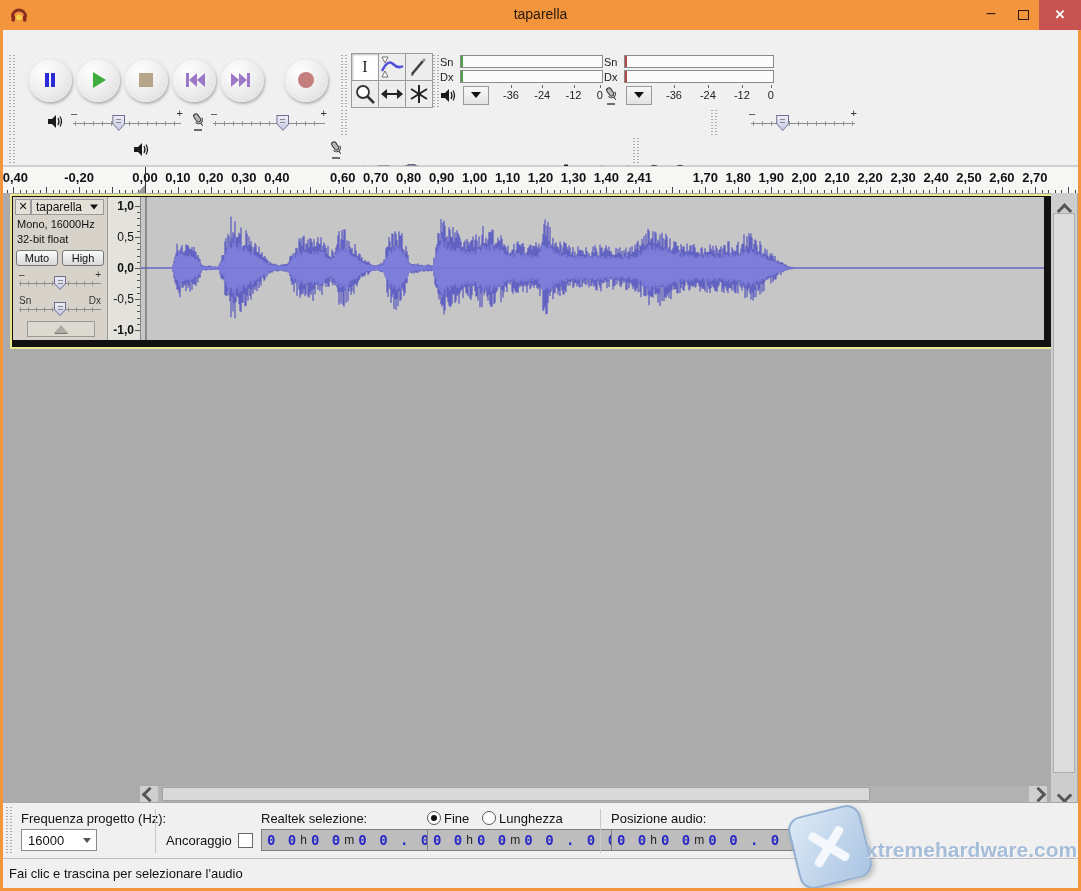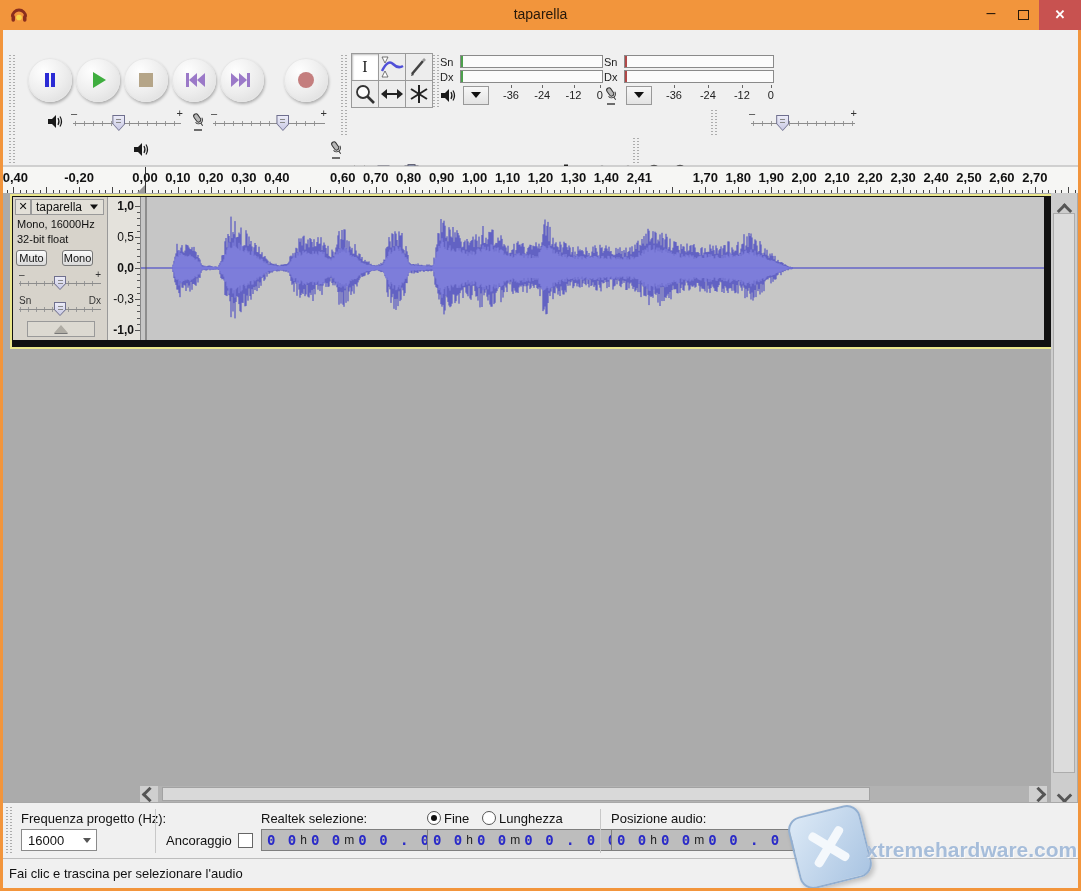--- a/index.html
+++ b/index.html
@@ -74,21 +74,21 @@
   #track-panel{width:94px;height:143px;background:#D7D3CB;position:relative;border-right:1px solid #999;}
   #vruler{width:32px;height:143px;background:#E4E2DC;position:relative;border-right:1px solid #888;}
   #wave-area{position:relative;width:903px;height:143px;background:#C6C6C6;overflow:hidden;}
   .vr-label{position:absolute;right:6px;transform:translateY(-50%);font-size:12px;color:#111;}
   .vr-tick{position:absolute;right:0;height:1px;background:#555;}
   
   #tp-close{position:absolute;left:2px;top:2px;width:14px;height:14px;font-size:11px;line-height:13px;text-align:center;color:#111;border:1px solid #9a9a9a;background:#E3E0D8;}
   #tp-name{position:absolute;left:18px;top:2px;right:3px;height:14px;border:1px solid #9a9a9a;background:#E3E0D8;font-size:12px;color:#111;display:flex;align-items:center;padding:0 4px;}
   #tp-name .tri-dn{margin-left:auto;transform:scale(.8);}
   .tp-info{position:absolute;left:4px;font-size:11px;color:#111;}
-  .tp-btn{position:absolute;top:53px;width:31px;height:16px;border:1px solid #777;border-radius:3px;background:linear-gradient(#FBFBFB,#D9D9D9);font-size:11px;color:#111;text-align:center;line-height:15px;box-sizing:border-box;}
+  .tp-btn{position:absolute;top:53px;width:42px;height:16px;border:1px solid #777;border-radius:3px;background:linear-gradient(#FBFBFB,#D9D9D9);font-size:11px;color:#111;text-align:center;line-height:15px;box-sizing:border-box;}
   .tslider{position:absolute;left:6px;width:82px;height:20px;}
   .tslider .line{position:absolute;left:0;right:0;top:12px;height:1px;background:#8C8C8C;}
   .tslider .ticks{position:absolute;left:1px;right:1px;top:10px;height:5px;background:repeating-linear-gradient(90deg,#9A9A9A 0 1px,rgba(0,0,0,0) 1px 8px);}
   .tslider .lab-l{position:absolute;left:0;top:-2px;font-size:10px;color:#333;}
   .tslider .lab-r{position:absolute;right:0;top:-2px;font-size:10px;color:#333;}
   .tslider .thumb{top:5px;width:12px;height:14px;}
   #tp-collapse{position:absolute;left:14px;bottom:3px;width:66px;height:14px;border:1px solid #999;background:#DCD9D1;display:flex;align-items:center;justify-content:center;}
   #tp-collapse .tri-up{width:0;height:0;border-left:7px solid transparent;border-right:7px solid transparent;border-bottom:8px solid #AFACA4;filter:drop-shadow(0 1px 0 #777);}
   
   #hscroll{left:140px;top:786px;width:907px;height:16px;background:#B2B2B2;z-index:6;display:flex;}
@@ -685,21 +685,21 @@
   <div id="track-row" class="abs">
     <div id="track-panel">
       <div id="tp-close">✕</div>
       <div id="tp-name">
         <span>taparella</span>
         <span class="tri-dn"></span>
       </div>
       <div class="tp-info" style="top:21px;">Mono, 16000Hz</div>
       <div class="tp-info" style="top:36px;">32-bit float</div>
       <div class="tp-btn" style="left:3px;">Muto</div>
-      <div class="tp-btn" style="left:49px;">Mono</div>
+      <div class="tp-btn" style="left:49px;">High</div>
       <div class="tslider" style="top:74px;">
         <span class="lab-l">–</span>
         <span class="lab-r">+</span>
         <div class="ticks"></div>
           <div class="line"></div>
         <div class="thumb" style="left:35px;"></div>
       </div>
       <div class="tslider" style="top:100px;">
         <span class="lab-l">Sn</span>
         <span class="lab-r">Dx</span>
@@ -708,21 +708,21 @@
         <div class="thumb" style="left:35px;"></div>
       </div>
       <div id="tp-collapse">
           <span class="tri-up"></span>
         </div>
     </div>
     <div id="vruler">
         <span class="vr-label" style="top: 9px; font-weight: bold;">1,0</span>
         <span class="vr-label" style="top: 40px;">0,5</span>
         <span class="vr-label" style="top: 71px; font-weight: bold;">0,0</span>
-        <span class="vr-label" style="top: 102px;">-0,3</span>
+        <span class="vr-label" style="top: 102px;">-0,5</span>
         <span class="vr-label" style="top: 133px; font-weight: bold;">-1,0</span>
         <div class="vr-tick" style="top: 133px; width: 5px;"></div>
         <div class="vr-tick" style="top: 126.8px; width: 3px;"></div>
         <div class="vr-tick" style="top: 120.6px; width: 3px;"></div>
         <div class="vr-tick" style="top: 114.4px; width: 3px;"></div>
         <div class="vr-tick" style="top: 108.2px; width: 3px;"></div>
         <div class="vr-tick" style="top: 102px; width: 5px;"></div>
         <div class="vr-tick" style="top: 95.8px; width: 3px;"></div>
         <div class="vr-tick" style="top: 89.6px; width: 3px;"></div>
         <div class="vr-tick" style="top: 83.4px; width: 3px;"></div>

